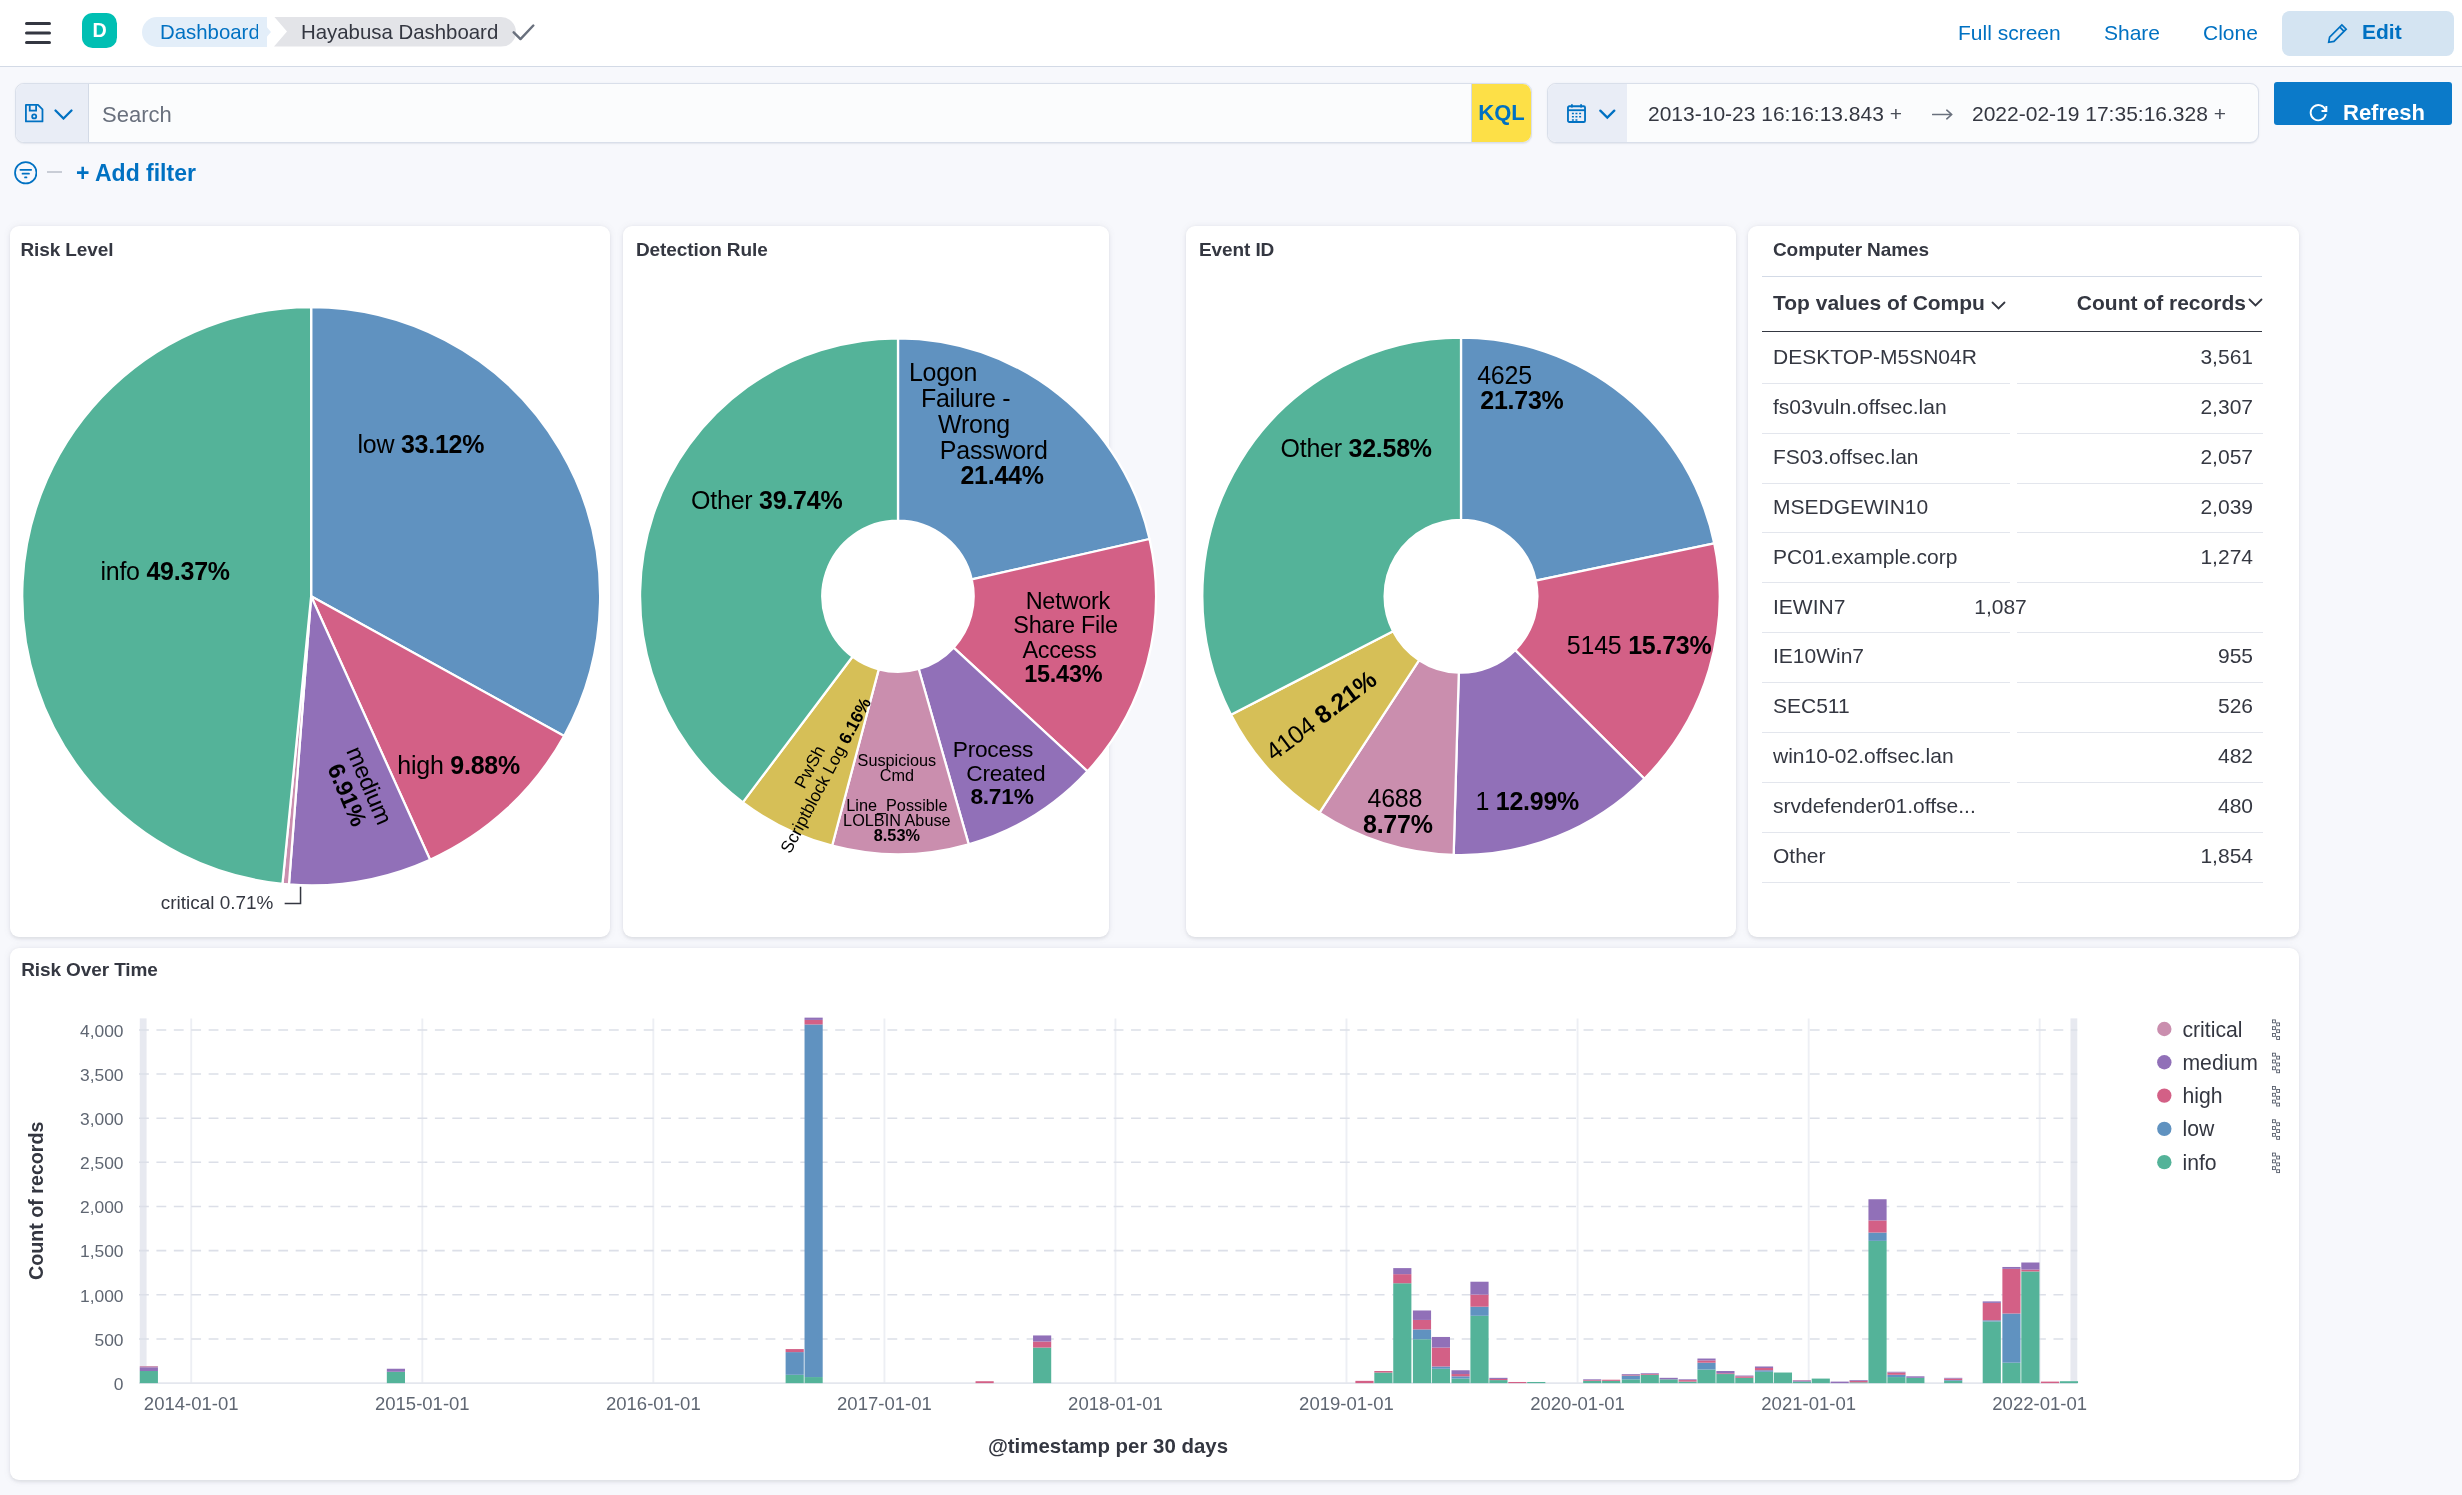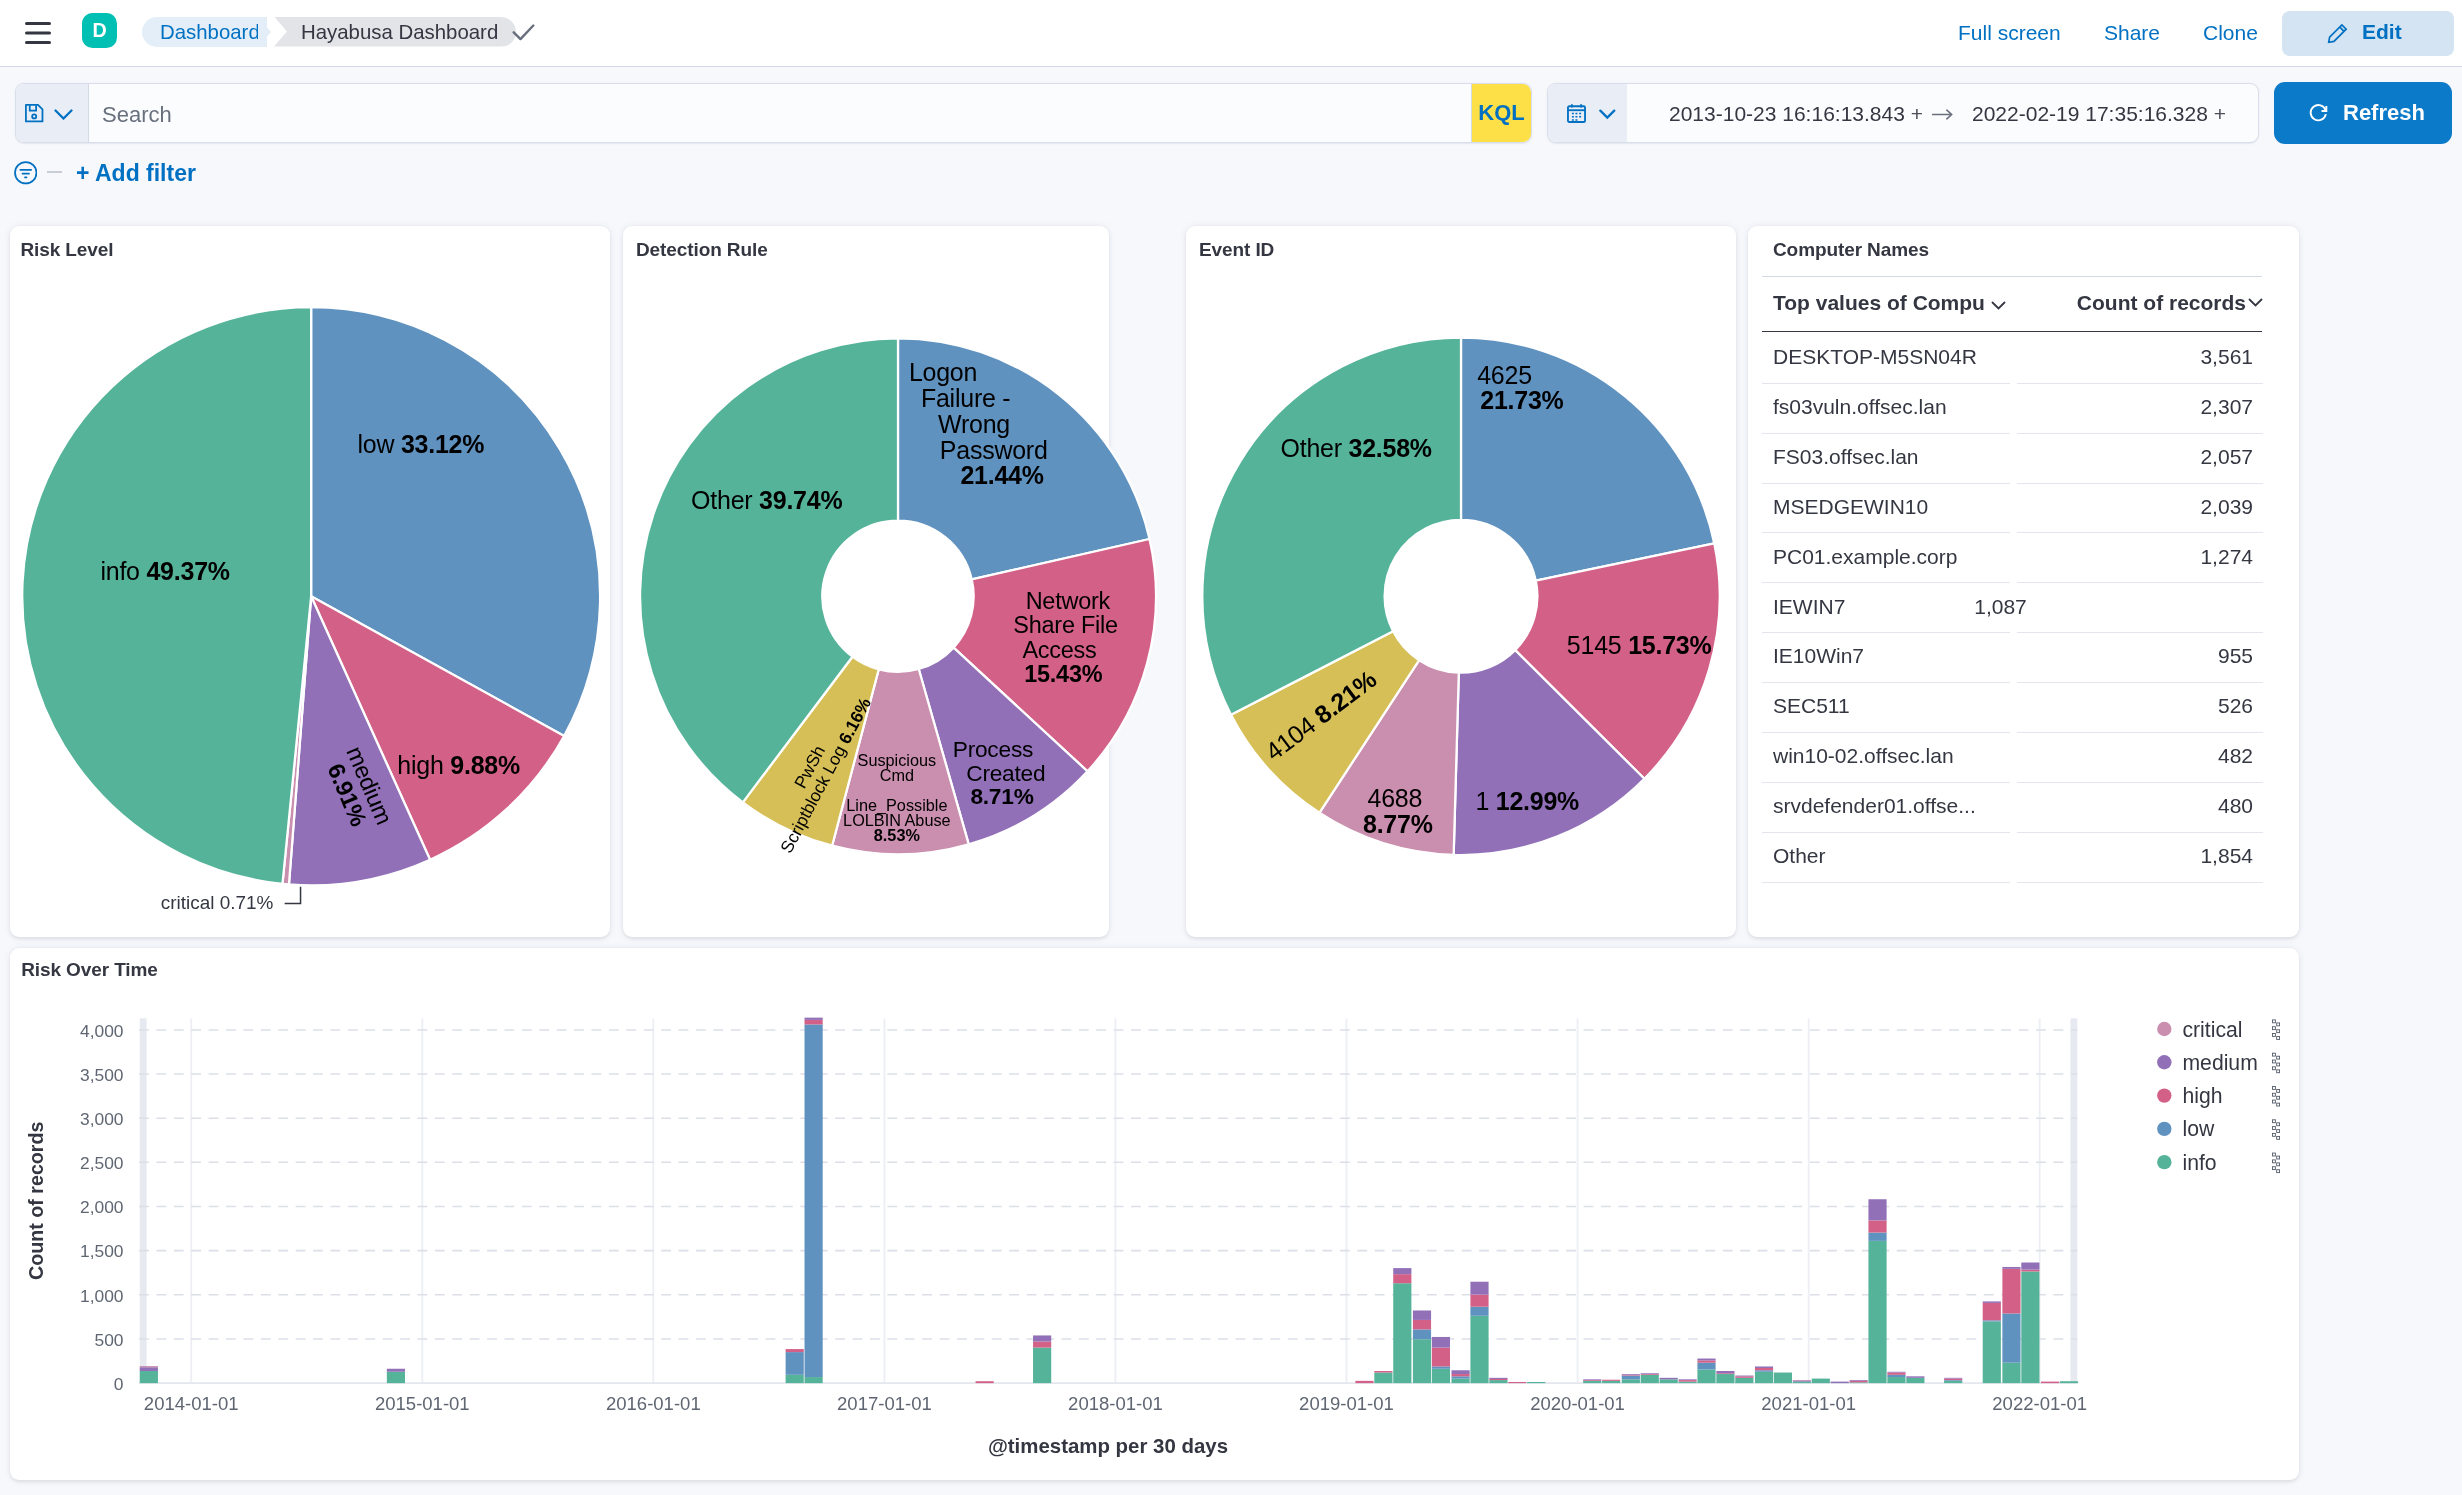--- a/index.html
+++ b/index.html
@@ -59,27 +59,27 @@
   <svg class="abs" style="left:18px;top:19px;" width="21" height="21" viewBox="0 0 16 16" fill="none">
    <rect x="1.5" y="2.5" width="13" height="12" rx="1" stroke="#0071C2" stroke-width="1.4"></rect>
    <path d="M1.5 5.5 H14.5" stroke="#0071C2" stroke-width="1.4"></path>
    <path d="M4.5 8 H6 M7.2 8 H8.7 M10 8 H11.5 M4.5 10.5 H6 M7.2 10.5 H8.7 M10 10.5 H11.5 M4.5 13 H6 M7.2 13 H8.7" stroke="#0071C2" stroke-width="1.2"></path>
    <path d="M4.5 1 V3.5 M11.5 1 V3.5" stroke="#0071C2" stroke-width="1.4"></path>
   </svg>
   <svg class="abs" style="left:51px;top:25px;" width="16.6" height="10.6" viewBox="0 0 25 15" fill="none">
         <path d="M2 2 L12.5 12.5 L23 2" stroke="#0071C2" stroke-width="3.4" stroke-linecap="round"></path>
       </svg>
  </div>
- <div class="abs" style="left:100px;top:18px;font-size:21px;color:#343741;white-space:nowrap;margin-left:21px;">2013-10-23 16:16:13.843 <span style="color:#4a4f59">+</span></div>
+ <div class="abs" style="left:100px;top:18px;font-size:21px;color:#343741;white-space:nowrap;">2013-10-23 16:16:13.843 <span style="color:#4a4f59">+</span></div>
  <svg class="abs" style="left:384px;top:23.5px;" width="21" height="13" viewBox="0 0 34 18" fill="none">
       <path d="M1 9 H31 M24 2 L32 9 L24 16" stroke="#69707D" stroke-width="2.6" stroke-linecap="round" stroke-linejoin="round"></path>
     </svg>
  <div class="abs" style="left:424px;top:18px;font-size:21px;color:#343741;white-space:nowrap;">2022-02-19 17:35:16.328 <span style="color:#4a4f59">+</span></div>
 </div>
-<div class="abs" style="left:2274px;top:82px;width:178px;height:62px;background:#0B7AC9;border-radius:11px;">
+<div class="abs" style="left:2274px;top:82px;width:178px;height:43px;background:#0B7AC9;border-radius:3px;">
  <svg class="abs" style="left:34px;top:19.7px;" width="20.4" height="20.4" viewBox="0 0 16 16" fill="none">
   <path d="M13.8 6.5 A6 6 0 1 0 14 9.5" stroke="#fff" stroke-width="1.5" fill="none"></path>
   <path d="M14.4 3.2 V7 H10.6" stroke="#fff" stroke-width="1.5" fill="none"></path>
  </svg>
  <div class="abs" style="left:69px;top:18px;font-size:22px;font-weight:600;color:#fff;">Refresh</div>
 </div>
 
 <svg class="abs" style="left:13.6px;top:161px;" width="23.5" height="23.5" viewBox="0 0 16 16" fill="none">
  <circle cx="8" cy="8" r="7.3" stroke="#0071C2" stroke-width="1.2"></circle>
  <path d="M4.3 6 H11.7 M5.8 8.6 H10.2 M7.5 11.2 H8.5" stroke="#0071C2" stroke-width="1.2" stroke-linecap="round"></path>

